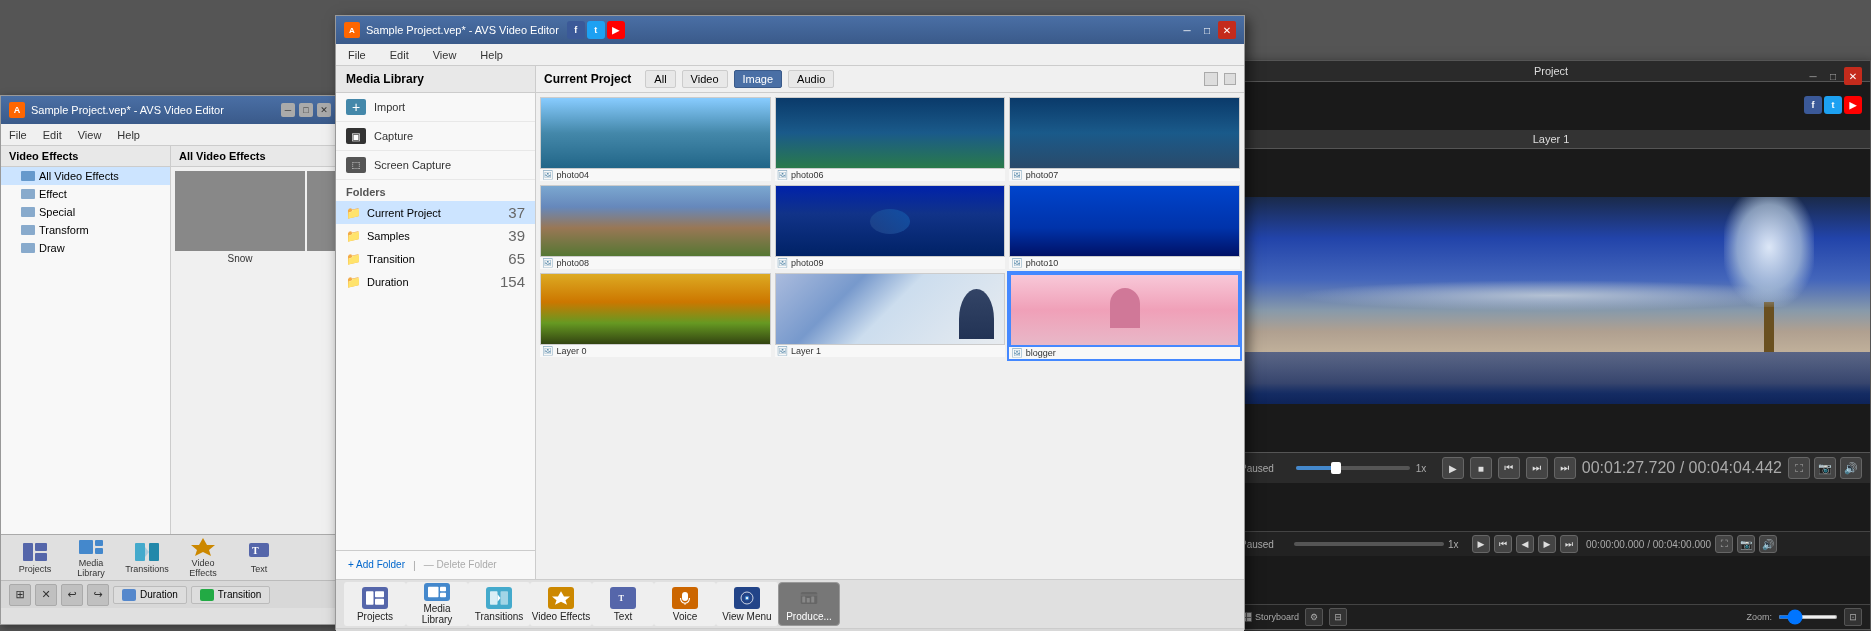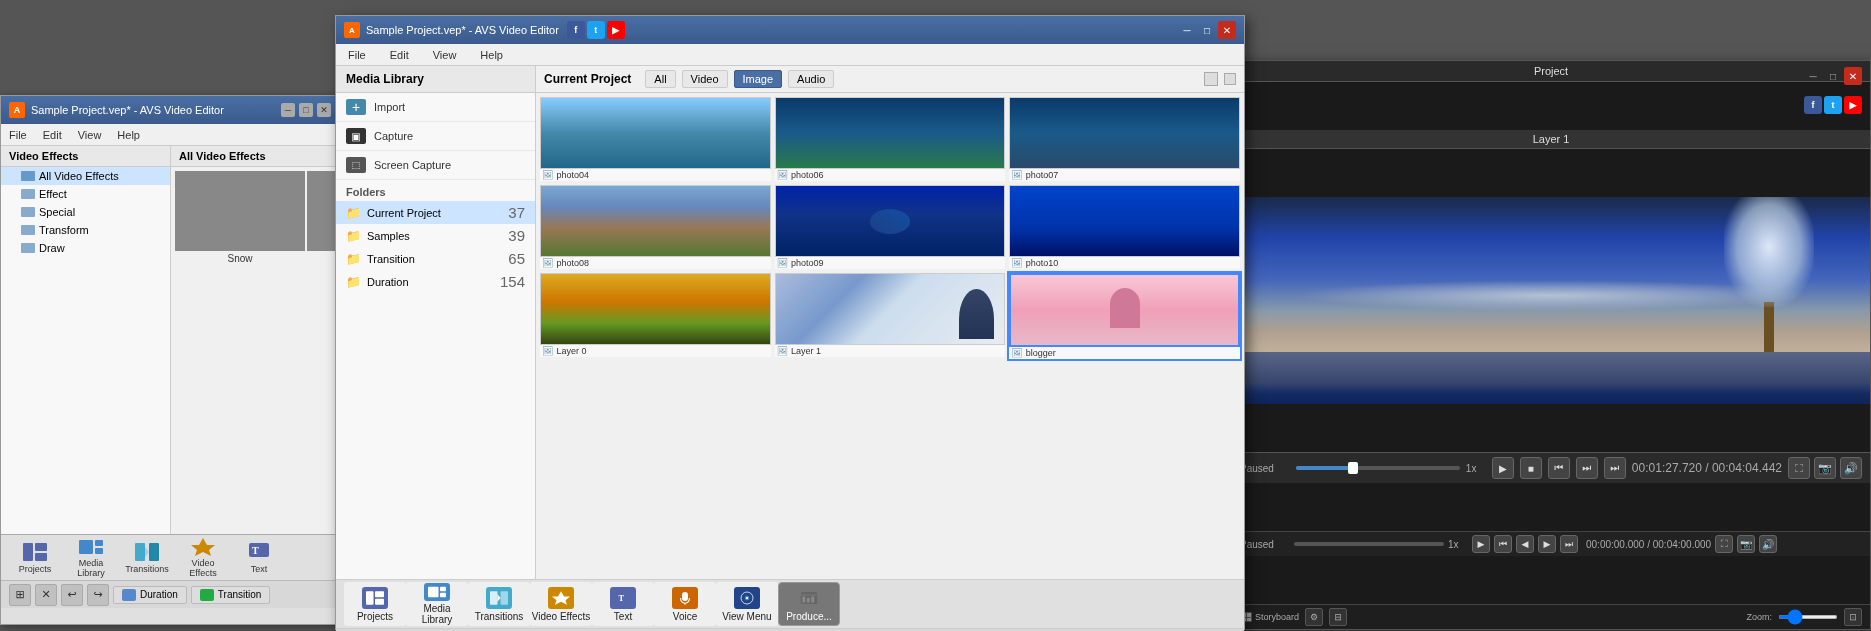--- a/index.html
+++ b/index.html
@@ -529,21 +529,21 @@
     .pp-transport {
       background: #2a2a2a;
       border-top: 1px solid #555;
       display: flex;
       align-items: center;
       padding: 4px 8px;
       gap: 6px;
     }
     .pp-status { color: #aaa; font-size: 10px; min-width: 50px; }
     .pp-speed { color: #aaa; font-size: 10px; min-width: 20px; }
-    .pp-timecode { color: #aaa; font-size: 12px; margin-left: auto; }
+    .pp-timecode { color: #aaa; font-size: 16px; margin-left: auto; }
     .pp-progress {
       flex: 1;
       height: 4px;
       background: #555;
       border-radius: 2px;
       position: relative;
     }
     .pp-progress-fill {
       position: absolute;
       left: 0; top: 0; bottom: 0;
@@ -775,20 +775,25 @@
       </div>
       <div class="ml-folder-item">
         <span class="folder-icon">📁</span>
         <span>Transition</span>
         <span class="folder-count">65</span>
       </div>
       <div class="ml-folder-item">
         <span class="folder-icon">📁</span>
         <span>Duration</span>
         <span class="folder-count">154</span>
+      </div>
+      <div class="ml-footer">
+        <span class="ml-footer-btn">+ Add Folder</span>
+        <span class="ml-footer-sep">|</span>
+        <span class="ml-footer-btn disabled">— Delete Folder</span>
       </div>
     </div>
 
     <div class="media-grid-panel">
       <div class="media-grid-toolbar">
         <span class="mg-title">Current Project</span>
         <button class="mg-filter-btn">All</button>
         <button class="mg-filter-btn">Video</button>
         <button class="mg-filter-btn active">Image</button>
         <button class="mg-filter-btn">Audio</button>

